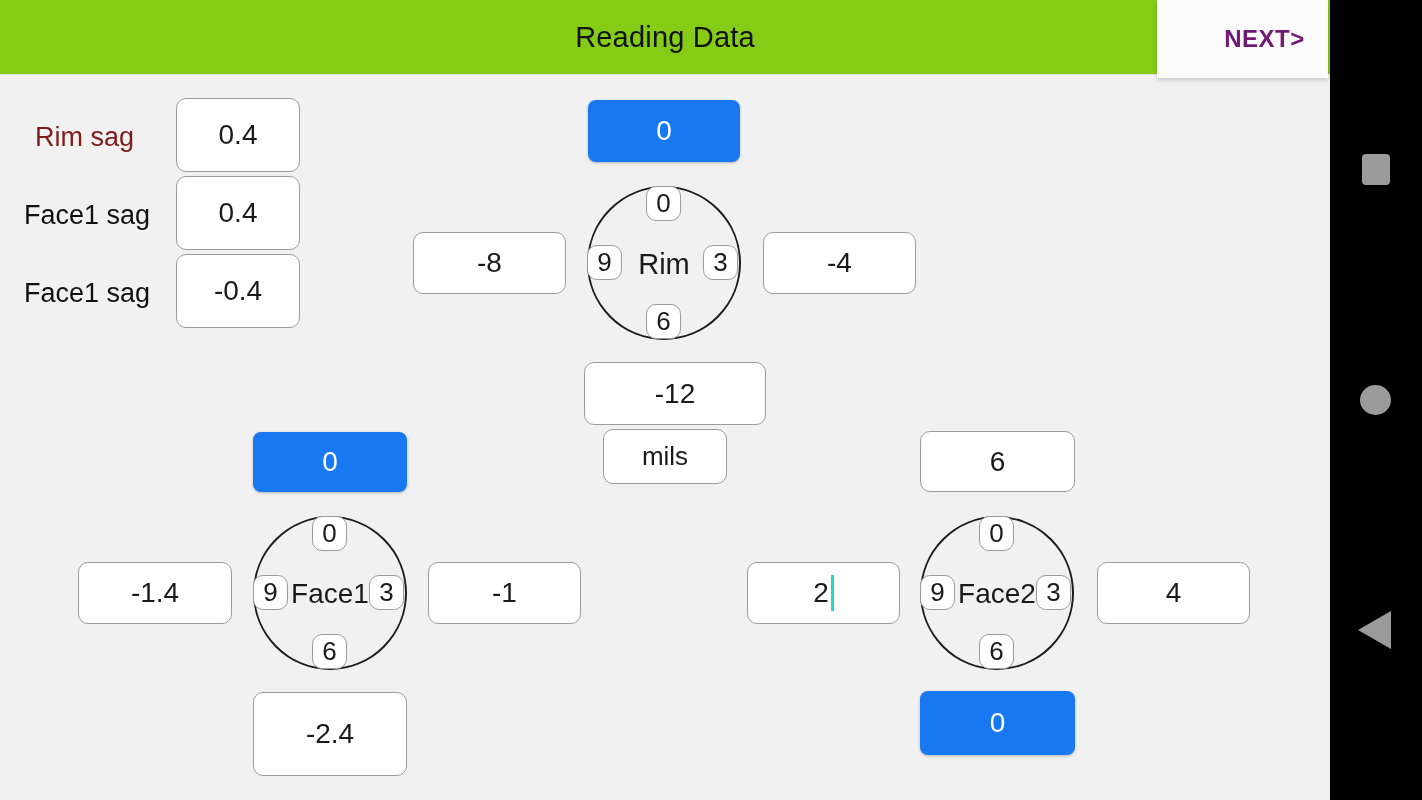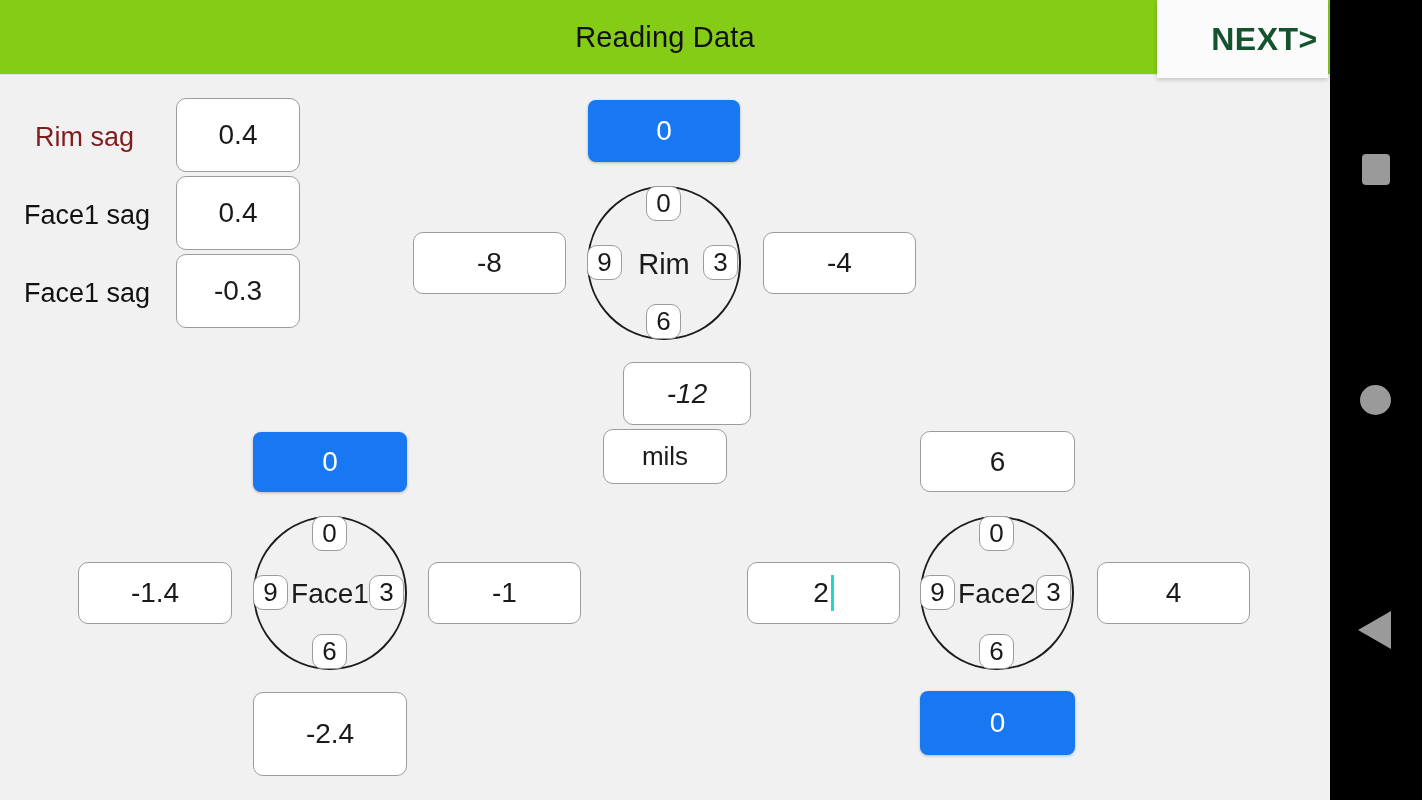--- a/index.html
+++ b/index.html
@@ -9,21 +9,21 @@
 
   
   .appbar { position:absolute; left:0; top:0; width:1330px; height:75px;
             background:#84cc16; border-bottom:1px solid #e0e0e1; }
   .appbar-title { position:absolute; left:0; top:0; width:1330px; height:75px;
                   display:flex; align-items:center; justify-content:center;
                   font-size:29px; color:#111; letter-spacing:0.2px; }
   .next-card { position:absolute; left:1157px; top:0; width:171px; height:78px;
                background:#fbfbfb; box-shadow:0 2px 4px rgba(0,0,0,0.18);
                display:flex; align-items:center; justify-content:center; cursor:pointer; }
-  .next-label { color:#14532d; font-weight:bold; font-size:32px; letter-spacing:0.5px;margin-left:44px; }
+  .next-label { color:#701a75; font-weight:bold; font-size:24px; letter-spacing:0.5px;margin-left:44px; }
 
   
   .field { position:absolute; background:#ffffff; border:1.5px solid #9c9c9c;
            border-radius:10px; display:flex; align-items:center; justify-content:center;
            font-size:28px; color:#1a1a1a; }
   
   .btn-blue { position:absolute; background:#1878f2; border-radius:8px;
               display:flex; align-items:center; justify-content:center;
               font-size:28px; color:#ffffff; box-shadow:0 1px 3px rgba(0,0,0,0.25); cursor:pointer; }
 
@@ -61,36 +61,36 @@
   </div>
 
   <div>
     <div style="position:absolute; left:35px; top:122px; width:140px; font-size:27px; color:#7f1d1d;">Rim sag</div>
     <div class="field" style="left:176px; top:98px; width:124px; height:74px;">0.4</div>
 
     <div style="position:absolute; left:24px; top:200px; width:150px; font-size:27px; color:#111;">Face1 sag</div>
     <div class="field" style="left:176px; top:176px; width:124px; height:74px;">0.4</div>
 
     <div style="position:absolute; left:24px; top:278px; width:150px; font-size:27px; color:#111;">Face1 sag</div>
-    <div class="field" style="left:176px; top:254px; width:124px; height:74px;">-0.3</div>
+    <div class="field" style="left:176px; top:254px; width:124px; height:74px;">-0.4</div>
   </div>
 
   <div>
     <div class="btn-blue" style="left:588px; top:100px; width:152px; height:62px;">0</div>
 
     <div class="dial-circle" style="left:587px; top:186px;"></div>
     <div class="dial-label" style="left:587px; top:248px;">Rim</div>
     <div class="badge" style="left:646px; top:186px;">0</div>
     <div class="badge" style="left:587px; top:245px;">9</div>
     <div class="badge" style="left:703px; top:245px;">3</div>
     <div class="badge" style="left:646px; top:304px;">6</div>
 
     <div class="field" style="left:413px; top:232px; width:153px; height:62px;">-8</div>
     <div class="field" style="left:763px; top:232px; width:153px; height:62px;">-4</div>
-    <div class="field" style="left:623px; top:362px; width:128px; height:63px;font-style:italic;">-12</div>
+    <div class="field" style="left:584px; top:362px; width:182px; height:63px;">-12</div>
     <div class="field" style="left:603px; top:429px; width:124px; height:55px; font-size:26px;">mils</div>
   </div>
 
   <div>
     <div class="btn-blue" style="left:253px; top:432px; width:154px; height:60px;">0</div>
 
     <div class="dial-circle" style="left:253px; top:516px;"></div>
     <div class="dial-label" style="left:253px; top:578px; font-size:28px;">Face1</div>
     <div class="badge" style="left:312px; top:516px;">0</div>
     <div class="badge" style="left:253px; top:575px;">9</div>

